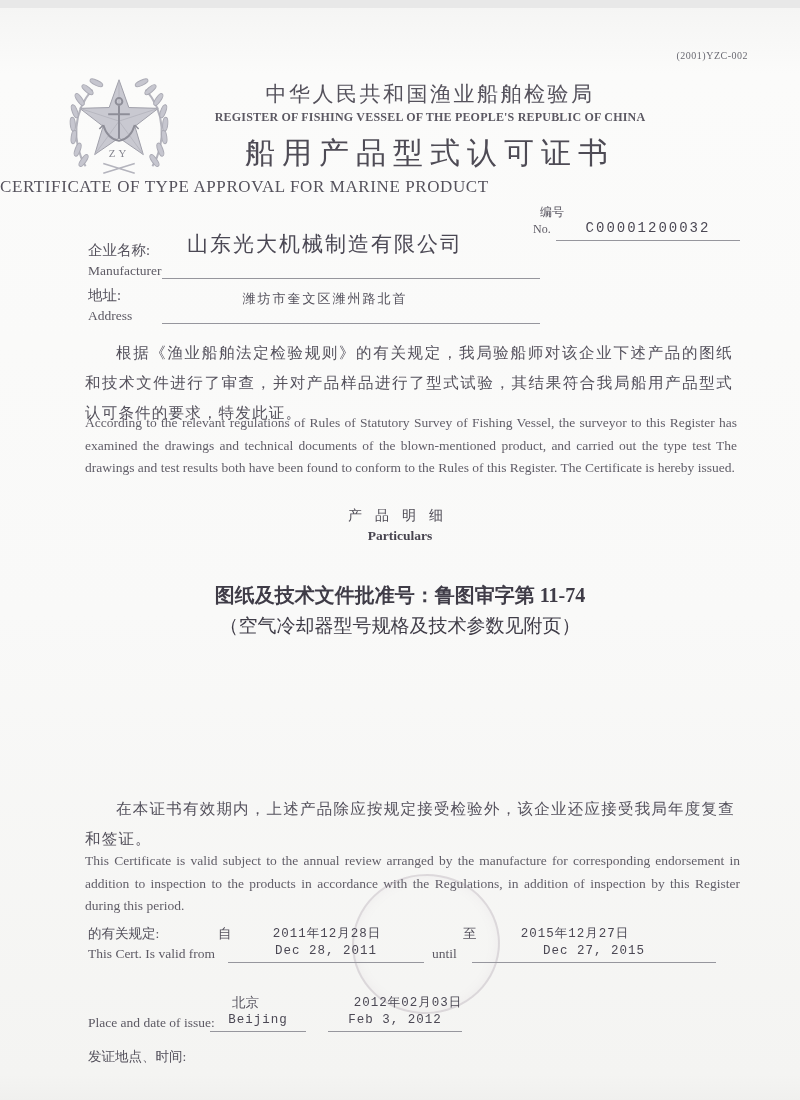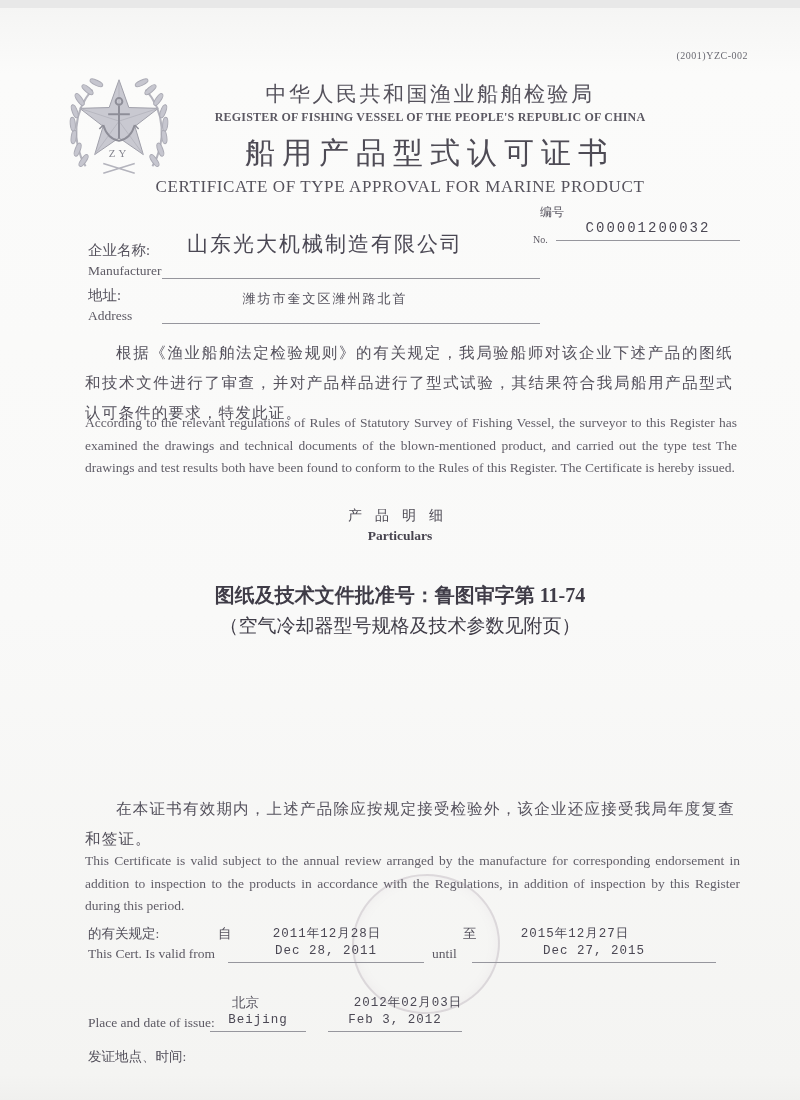--- a/index.html
+++ b/index.html
@@ -8,27 +8,27 @@
     background:linear-gradient(180deg,#f5f5f4 0%,#fbfbfa 6%,#f9f9f8 55%,#f4f4f2 97%,#efefed 100%);
     font-family:"Liberation Serif","DejaVu Serif",serif;
     color:#56535e;
   }
   .abs{position:absolute;}
   .form-code{top:42px;right:52px;font-size:10px;color:#6a6a72;letter-spacing:.5px;}
   .hdr{left:140px;width:580px;text-align:center;}
   .authority-cn{top:72px;font-size:21px;letter-spacing:2.5px;color:#55525c;}
   .authority-en{top:102px;font-size:12px;font-weight:bold;letter-spacing:.2px;color:#5b5862;}
   .title-cn{top:125px;font-size:30px;letter-spacing:7px;color:#4e4b55;}
-  .title-en{top:169px;left:0;width:800px;text-align:center;font-size:17px;letter-spacing:.6px;color:#55525c;}
+  .title-en{top:169px;left:0;width:800px;font-size:17px;letter-spacing:.6px;color:#55525c;}
   .lbl-cn{font-size:14.5px;color:#54515c;}
   .lbl-en{font-size:13.5px;color:#5d5a64;}
   .uline{border-bottom:1px solid #96969d;height:0;}
   .fill-mono{font-family:"Liberation Mono","DejaVu Sans Mono",monospace;color:#4b4854;}
   .num-label{left:540px;top:196px;font-size:12px;}
-  .num-no{left:533px;top:226px;font-size:10px;}
+  .num-no{left:533px;top:214px;font-size:12px;}
   .num-line{left:556px;top:232px;width:184px;}
   .num-value{left:556px;top:212px;width:184px;text-align:center;font-size:14px;letter-spacing:2px;}
   .mfr-value{left:170px;top:222px;width:310px;text-align:center;font-size:21px;letter-spacing:2px;color:#4b4854;}
   .addr-value{left:170px;top:282px;width:310px;text-align:center;font-size:13px;letter-spacing:2px;color:#524f5a;}
   .para-cn{font-size:15.5px;line-height:30px;letter-spacing:1.2px;text-indent:2em;text-align:justify;color:#54515c;}
   .para-en{font-size:13.5px;line-height:22.5px;text-align:justify;color:#615e68;}
   .part-hd-cn{top:499px;left:0;width:800px;text-align:center;font-size:14px;letter-spacing:13px;padding-left:4px;box-sizing:border-box;color:#4e4b55;}
   .part-hd-en{top:520px;left:0;width:800px;text-align:center;font-size:13.5px;font-weight:bold;color:#47444f;}
   .part-line{left:0;width:800px;text-align:center;color:#3f3c47;font-weight:600;}
   .seal{left:352px;top:866px;width:144px;height:136px;border:2px solid rgba(148,132,148,.26);

